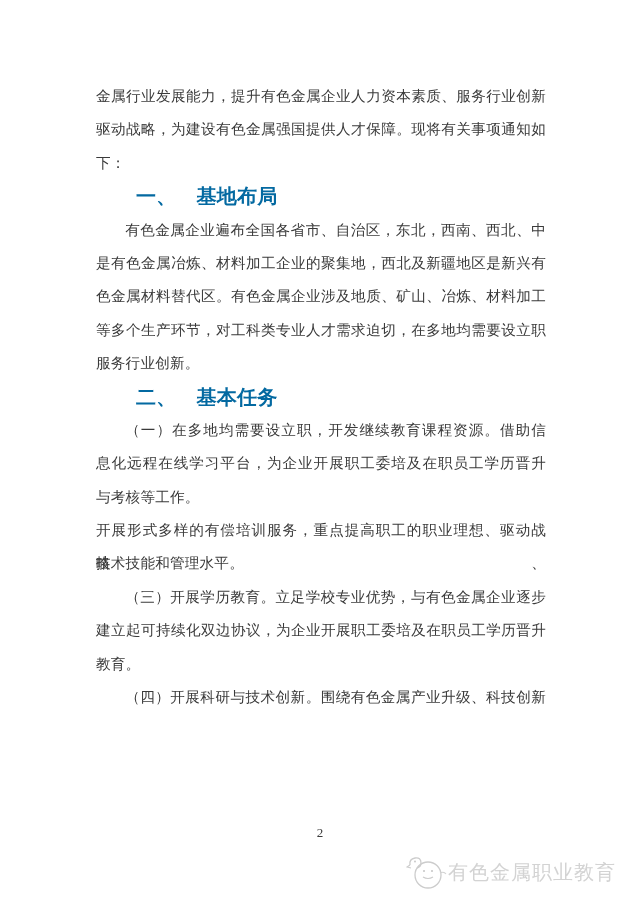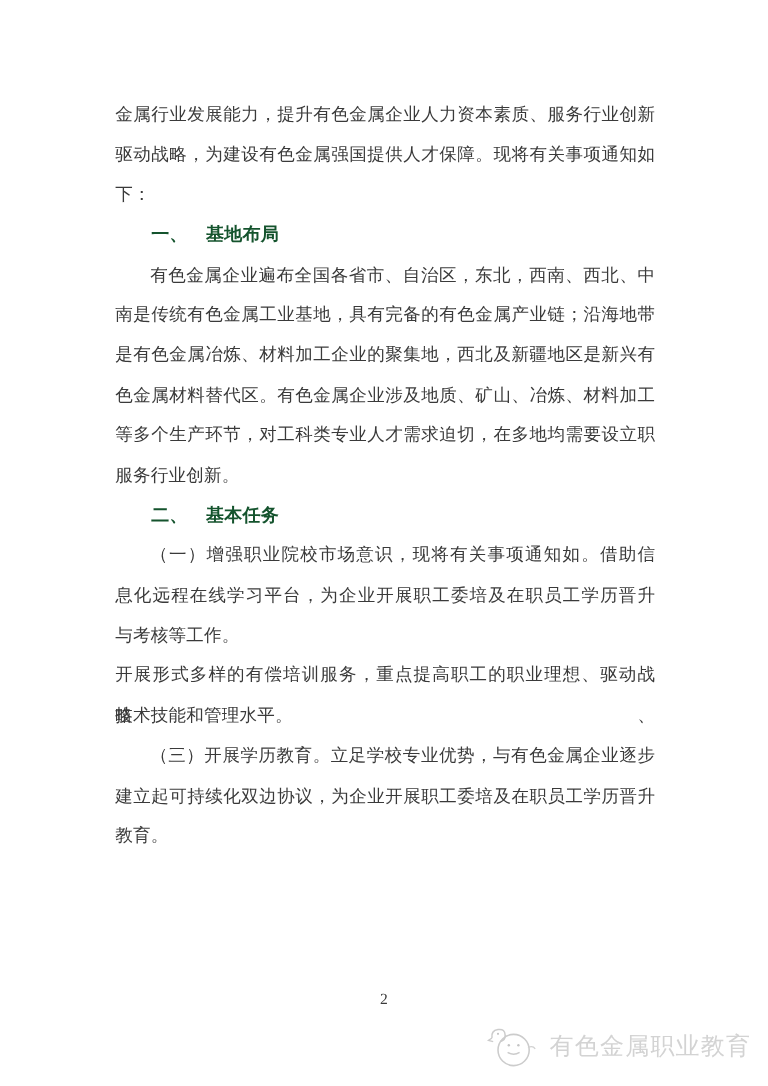--- a/index.html
+++ b/index.html
@@ -31,40 +31,40 @@
   }
   .jl {
     text-align: justify;
     text-align-last: justify;
   }
   .ind {
     text-indent: 2em;
   }
   .hd {
     font-weight: bold;
-    color: #14532d;
-    font-size: 15px;
+    color: #0369a1;
+    font-size: 20px;
   }
   .page-number {
     position: absolute;
     left: 0;
     top: 824px;
     width: 640px;
     text-align: center;
     font-size: 13px;
     color: #3a3a3a;
     line-height: 18px;
   }
   .watermark {
     position: absolute;
     left: 406px;
     top: 852px;
     display: flex;
     align-items: center;
-    gap: 10px;
+    gap: 0;
   }
   .watermark-text {
     font-size: 20px;
     letter-spacing: 1px;
     color: #d3d3d3;
     line-height: 40px;
     white-space: nowrap;
   }
   .wm-logo {
     width: 42px;
@@ -79,39 +79,39 @@
 
   <div class="doc-body">
 
     <div class="line jl">金属行业发展能力，提升有色金属企业人力资本素质、服务行业创新</div>
     <div class="line jl">驱动战略，为建设有色金属强国提供人才保障。现将有关事项通知如</div>
     <div class="line">下：</div>
 
     <div class="line hd ind">一、　基地布局</div>
 
     <div class="line jl ind">有色金属企业遍布全国各省市、自治区，东北，西南、西北、中</div>
-    <div class="line jl">南是传统有色金属工业基地，具有完备的有色金属产业链；沿海地带</div>
     <div class="line jl">是有色金属冶炼、材料加工企业的聚集地，西北及新疆地区是新兴有</div>
     <div class="line jl">色金属材料替代区。有色金属企业涉及地质、矿山、冶炼、材料加工</div>
     <div class="line jl">等多个生产环节，对工科类专业人才需求迫切，在多地均需要设立职</div>
     <div class="line">服务行业创新。</div>
 
     <div class="line hd ind">二、　基本任务</div>
 
-    <div class="line jl ind">（一）增强职业院校市场意识，现将有关事项通知如。借助信</div>
+    <div class="line jl ind">（一）在多地均需要设立职，开发继续教育课程资源。借助信</div>
     <div class="line jl">息化远程在线学习平台，为企业开展职工委培及在职员工学历晋升</div>
     <div class="line">与考核等工作。</div>
 
     <div class="line jl">开展形式多样的有偿培训服务，重点提高职工的职业理想、驱动战略、</div>
     <div class="line">技术技能和管理水平。</div>
 
     <div class="line jl ind">（三）开展学历教育。立足学校专业优势，与有色金属企业逐步</div>
     <div class="line jl">建立起可持续化双边协议，为企业开展职工委培及在职员工学历晋升</div>
     <div class="line">教育。</div>
 
+    <div class="line jl ind">（四）开展科研与技术创新。围绕有色金属产业升级、科技创新</div>
   </div>
 
   <div class="page-number">2</div>
 
   <div class="watermark">
     <svg class="wm-logo" viewBox="0 0 42 38" fill="none" xmlns="http://www.w3.org/2000/svg">
 
       <path d="M4 12 Q3 6 9 5 Q15 4 15 10 Q15 14 11 15" stroke="#cccccc" stroke-width="1.3" fill="none"></path>
       <path d="M4 12 L1 14 L5 15" stroke="#cccccc" stroke-width="1.2" fill="none"></path>
       <circle cx="9" cy="8.5" r="0.9" fill="#c4c4c4"></circle>

